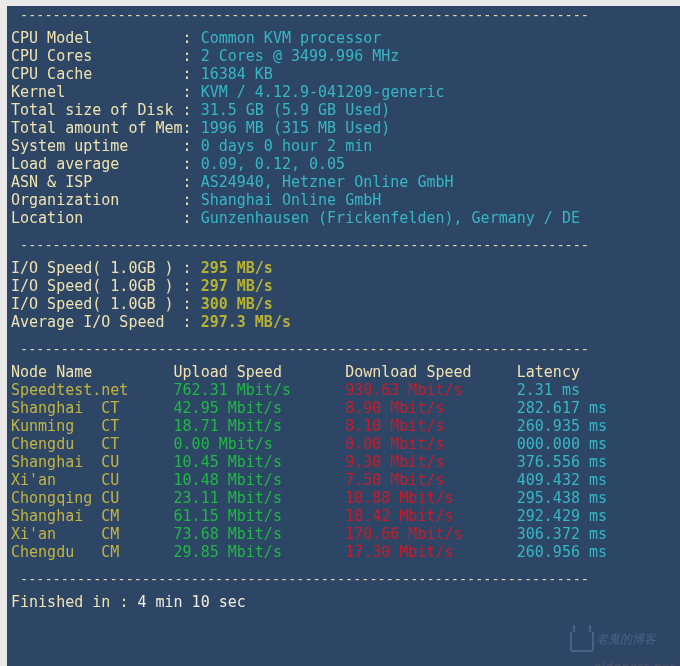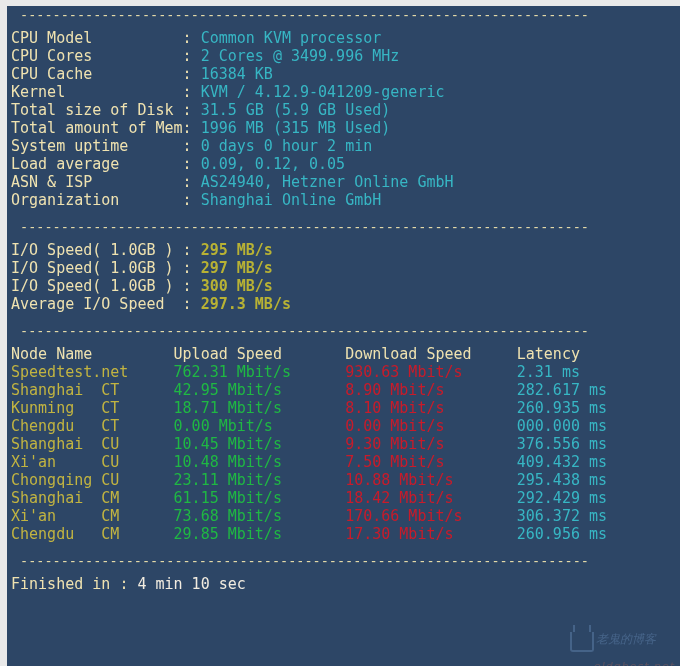--- a/index.html
+++ b/index.html
@@ -122,20 +122,21 @@
         <div class="line"><span class="lbl">CPU Model          </span><span class="colon">: </span><span class="val">Common KVM processor</span></div>
         <div class="line"><span class="lbl">CPU Cores          </span><span class="colon">: </span><span class="val">2 Cores @ 3499.996 MHz</span></div>
         <div class="line"><span class="lbl">CPU Cache          </span><span class="colon">: </span><span class="val">16384 KB</span></div>
         <div class="line"><span class="lbl">Kernel             </span><span class="colon">: </span><span class="val">KVM / 4.12.9-041209-generic</span></div>
         <div class="line"><span class="lbl">Total size of Disk </span><span class="colon">: </span><span class="val">31.5 GB (5.9 GB Used)</span></div>
         <div class="line"><span class="lbl">Total amount of Mem</span><span class="colon">: </span><span class="val">1996 MB (315 MB Used)</span></div>
         <div class="line"><span class="lbl">System uptime      </span><span class="colon">: </span><span class="val">0 days 0 hour 2 min</span></div>
         <div class="line"><span class="lbl">Load average       </span><span class="colon">: </span><span class="val">0.09, 0.12, 0.05</span></div>
         <div class="line"><span class="lbl">ASN &amp; ISP          </span><span class="colon">: </span><span class="val">AS24940, Hetzner Online GmbH</span></div>
         <div class="line"><span class="lbl">Organization       </span><span class="colon">: </span><span class="val">Shanghai Online GmbH</span></div>
+        <div class="line"><span class="lbl">Location           </span><span class="colon">: </span><span class="val">Gunzenhausen (Frickenfelden), Germany / DE</span></div>
       </div>
 
     <div class="spacer"></div>
 
     <div class="rule">
       <span>----------------------------------------------------------------------</span>
     </div>
 
     <div class="spacer-sm"></div>
 

